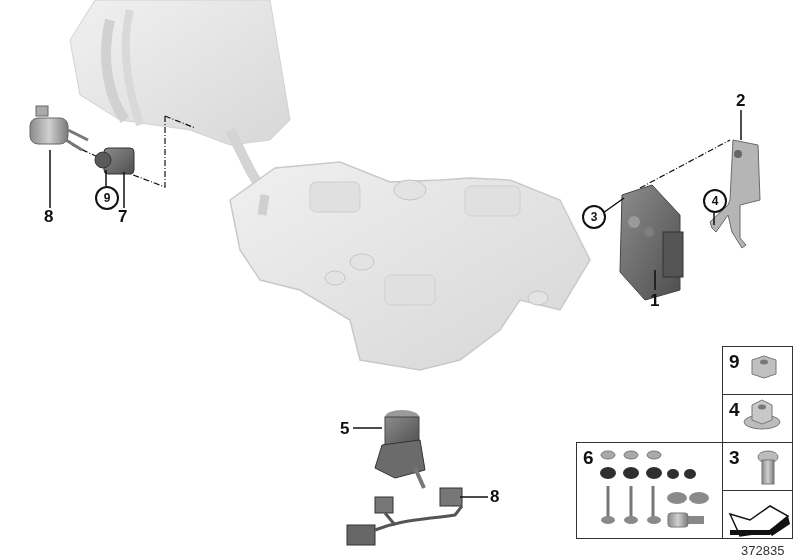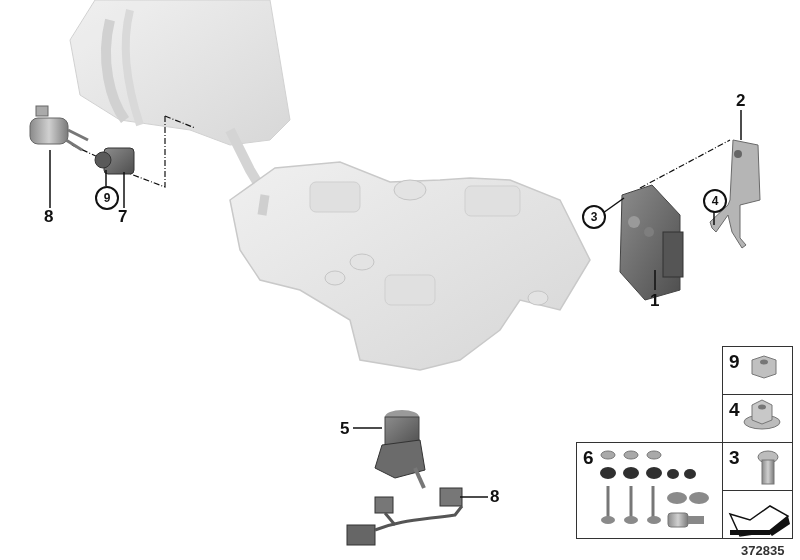--- a/index.html
+++ b/index.html
@@ -12,21 +12,21 @@
     position: absolute; font-weight: bold; font-size: 17px; color: #111;
     font-family: "Liberation Sans", sans-serif; line-height: 1;
   }
   .circ {
     position: absolute; width: 20px; height: 20px; border: 2px solid #111; border-radius: 50%;
     font-weight: bold; font-size: 12px; text-align: center; line-height: 20px; color: #111;
     background: #fff; box-sizing: content-box;
   }
   .box { position: absolute; border: 1.5px solid #333; box-sizing: border-box; background: #fff; }
   .boxnum { position: absolute; left: 6px; top: 4px; font-weight: bold; font-size: 19px; color: #111; }
-  .ref { position: absolute; font-size: 13px; color: #333; font-weight: bold; }
+  .ref { position: absolute; font-size: 13px; color: #333; }
 </style>
 </head>
 <body>
 
 <svg class="layer" viewBox="0 0 800 560">
   <defs>
     <linearGradient id="tankg" x1="0" y1="0" x2="1" y2="1">
       <stop offset="0" stop-color="#f0f0f0"></stop>
         <stop offset="1" stop-color="#d6d6d6"></stop>
     </linearGradient>

